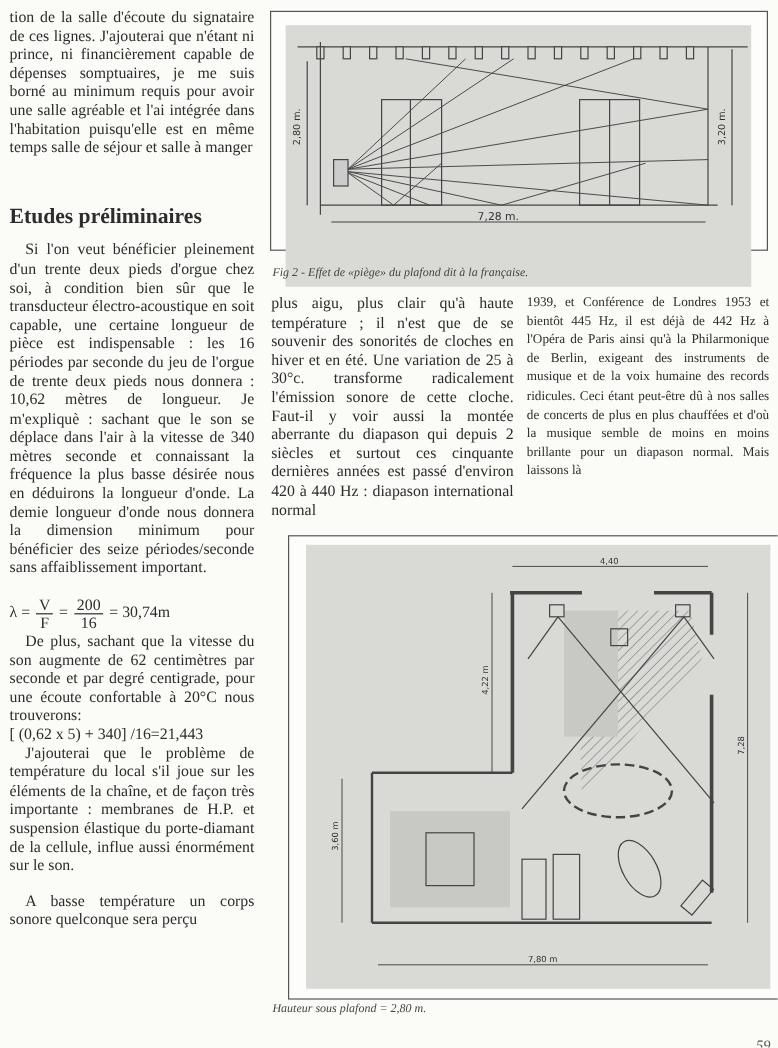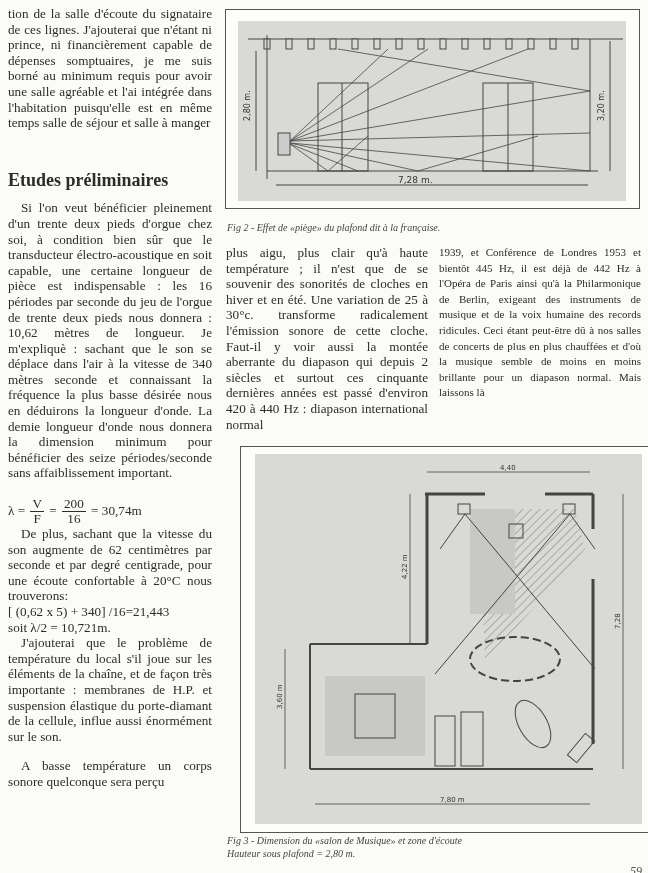--- a/index.html
+++ b/index.html
@@ -30,21 +30,21 @@
       position: absolute; left: 439px; top: 245px; width: 202px;
       font-size: 11px; line-height: 15.6px; text-align: justify;
     }
     .mid-col p, .right-col p { margin: 0; }
     .fig-box {
       position: absolute; background: #fdfdfb; border: 1.5px solid #555;
     }
     .fig2 { left: 225px; top: 9px; width: 413px; height: 198px; }
     .fig3 { left: 240px; top: 446px; width: 413px; height: 385px; }
     .fig-inner { position: absolute; background: #d9d9d6; }
-    .fig2 .fig-inner { left: 12px; top: 11px; width: 388px; height: 180px; }
+    .fig2 .fig-inner { left: 12px; top: 11px; width: 388px; height: 218px; }
     .fig3 .fig-inner { left: 14px; top: 7px; width: 387px; height: 370px; }
     .caption {
       position: absolute; font-style: italic; font-size: 10px; line-height: 13px; color: #444;
     }
     .cap2 { left: 227px; top: 221px; }
     .cap3 { left: 227px; top: 834px; }
     .page-num {
       position: absolute; right: 6px; top: 864px; font-size: 12px; font-style: italic; color: #555;
     }
     svg text { font-family: "DejaVu Sans", sans-serif; }
@@ -60,21 +60,20 @@
   <p class="formula-line">
     <span>λ</span>
     <span>=</span>
     <span class="frac"><span class="num">V</span><span class="den">F</span></span>
     <span>=</span>
     <span class="frac"><span class="num">200</span><span class="den">16</span></span>
     <span>= 30,74m</span>
   </p>
   <p class="indent">De plus, sachant que la vitesse du son augmente de 62 centimètres par seconde et par degré centigrade, pour une écoute confortable à 20°C nous trouverons:</p>
   <p class="formula-line">[ (0,62 x 5) + 340] /16=21,443</p>
-  <p>soit λ/2 = 10,721m.</p>
   <p class="indent">J'ajouterai que le problème de température du local s'il joue sur les éléments de la chaîne, et de façon très importante : membranes de H.P. et suspension élastique du porte-diamant de la cellule, influe aussi énormément sur le son.</p>
   <div style="height:14px"></div>
   <p class="indent">A basse température un corps sonore quelconque sera perçu</p>
 </div>
 
 <div class="fig-box fig2">
   <div class="fig-inner">
     <svg width="388" height="176" viewBox="0 0 388 176">
       <g stroke="#444" stroke-width="1" fill="none">
         <line x1="10" y1="18" x2="385" y2="18"></line>
@@ -192,17 +191,16 @@
         <line x1="60" y1="350" x2="335" y2="350" stroke-width="0.8"></line>
       </g>
       <text x="152" y="125" font-size="7" fill="#333" transform="rotate(-90 152 125)">4,22 m</text>
       <text x="365" y="175" font-size="7" fill="#333" transform="rotate(-90 365 175)">7,28</text>
       <text x="27" y="255" font-size="7" fill="#333" transform="rotate(-90 27 255)">3,60 m</text>
       <text x="185" y="348" font-size="7" fill="#333">7,80 m</text>
     </svg>
   </div>
 </div>
 <div class="caption cap3">
-  <div>Fig 3 - Dimension du «salon de Musique» et zone d'écoute</div>
   <div>Hauteur sous plafond = 2,80 m.</div>
 </div>
 
 <div class="page-num">59</div>
 
 </body></html>

